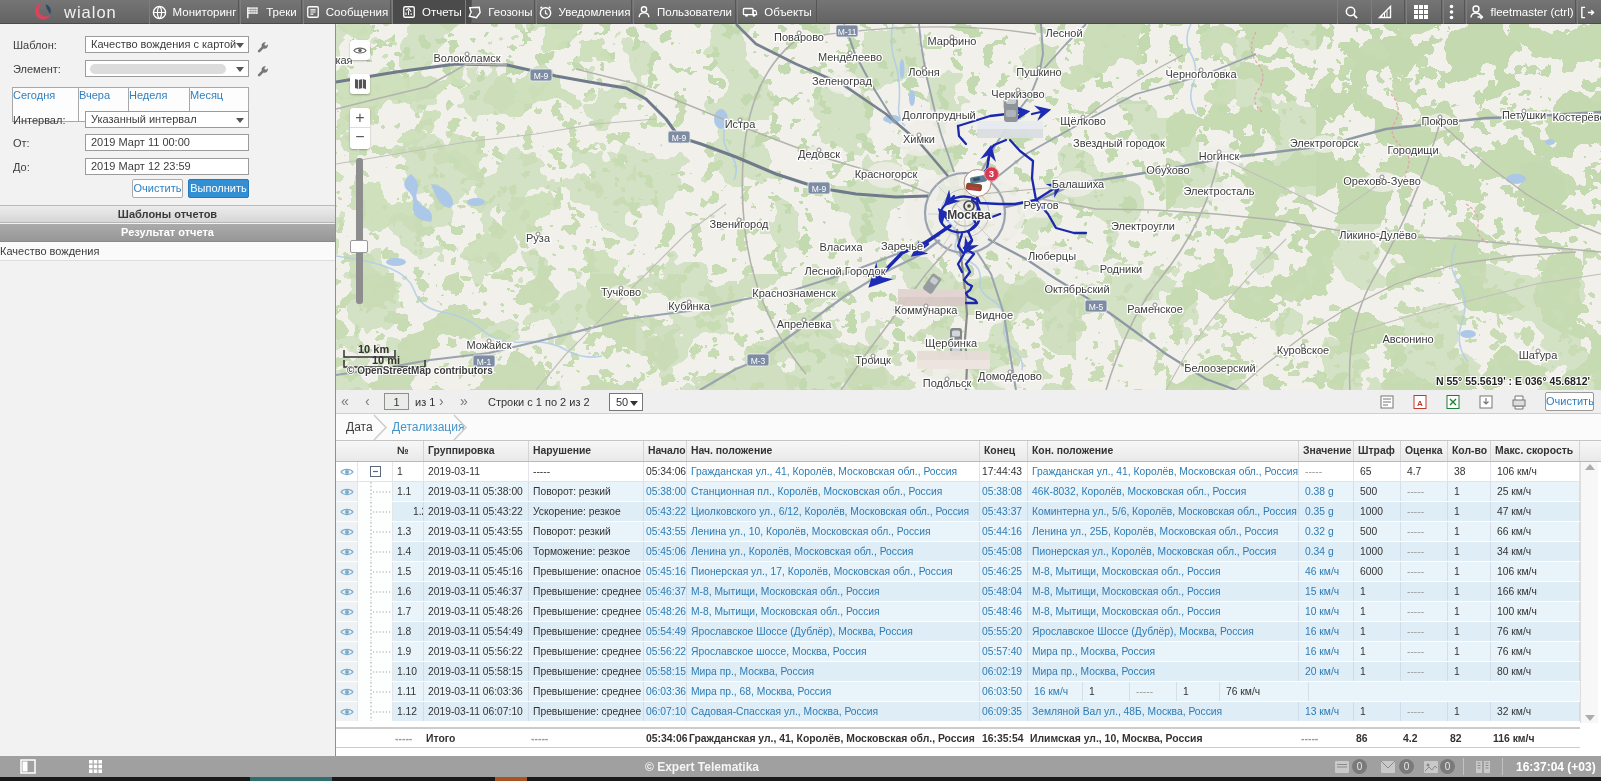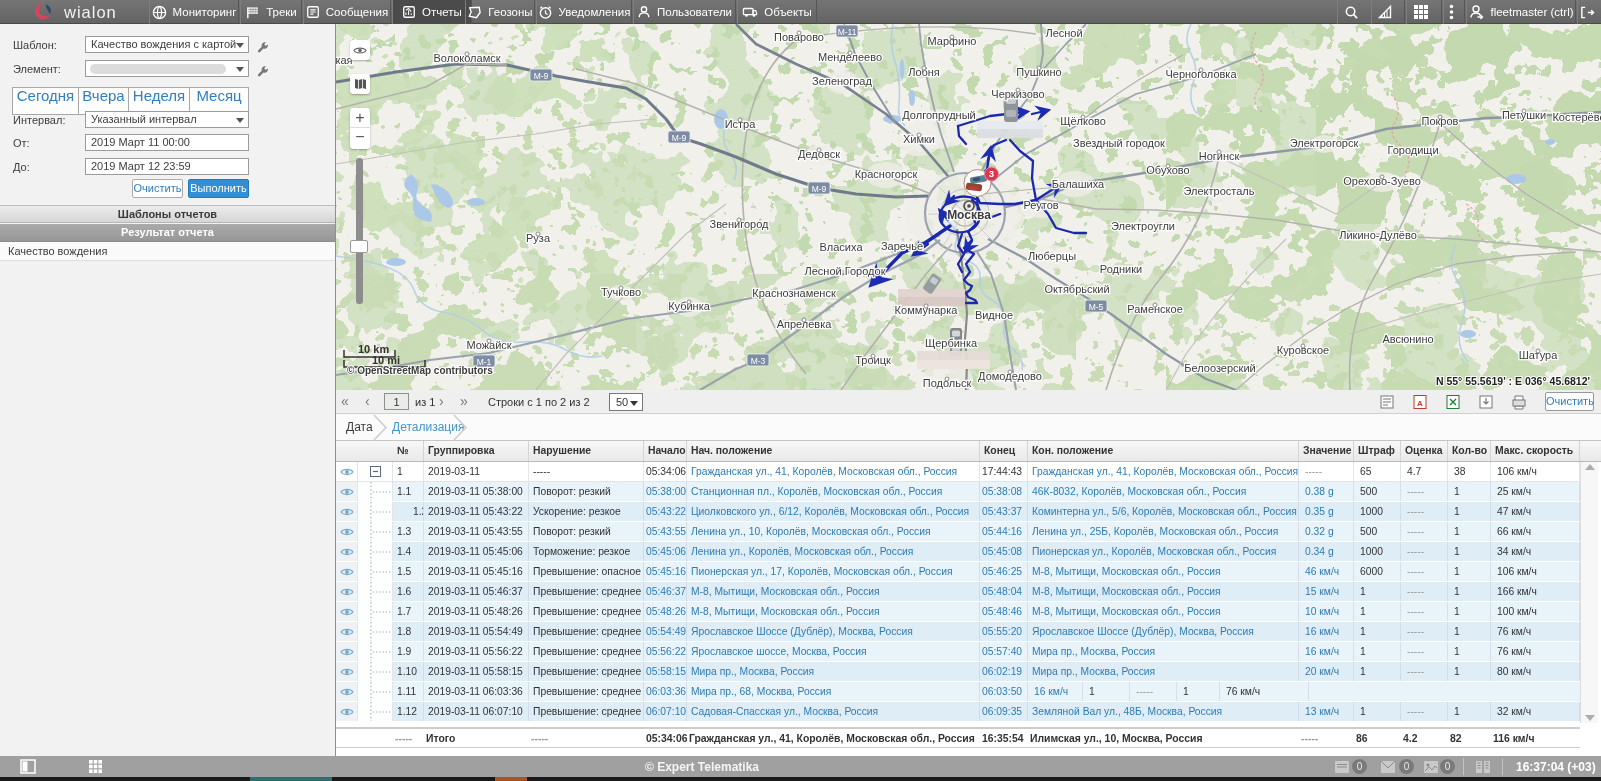--- a/index.html
+++ b/index.html
@@ -6,24 +6,24 @@
 #topbar{position:absolute;left:0;top:0;width:1601px;height:24px;background:linear-gradient(#757575,#636363);border-bottom:1px solid #4a4a4a;color:#fff}
 .mi{position:absolute;top:0;height:24px;display:flex;align-items:center;justify-content:center;font-size:11.5px;color:#fff;white-space:nowrap;border-left:1px solid #7e7e7e;border-right:1px solid #565656;padding:0}
 .mi svg{margin-right:6px;flex:none}
 .mi.active{background:#4b4b4b}
 #logo{position:absolute;left:32px;top:0;height:24px;display:flex;align-items:center}
 #logotext{font-size:16.5px;color:#f2f2f2;letter-spacing:1px;margin-left:8px}
 #leftpanel{position:absolute;left:0;top:24px;width:336px;height:732px;background:#f2f2f2;border-right:1px solid #8f8f8f}
 .lbl{position:absolute;font-size:11px;color:#3c3c3c}
 .inp{position:absolute;left:85px;width:164px;height:17px;background:#fff;border:1px solid #9b9b9b;font-size:11px;color:#3c3c3c;line-height:15px;padding-left:5px}
 .dd-arr{position:absolute;right:4px;top:6px;width:0;height:0;border-left:4px solid transparent;border-right:4px solid transparent;border-top:5px solid #555}
-.qbtn{position:absolute;top:63px;height:28px;background:#fdfdfd;border:1px solid #a8a8a8;font-size:15px;color:#2f7fc1;text-align:center;line-height:15px}
+.qbtn{position:absolute;top:63px;height:35px;background:#fdfdfd;border:1px solid #a8a8a8;font-size:11px;color:#2f7fc1;text-align:left;line-height:15px}
 #secbar1{position:absolute;left:0;top:181px;width:335px;height:18px;background:linear-gradient(#ececec,#d6d6d6);border-top:1px solid #bbb;border-bottom:1px solid #b5b5b5;text-align:center;font-size:11px;font-weight:bold;color:#3a3a3a;line-height:17px}
 #secbar2{position:absolute;left:0;top:200px;width:335px;height:18px;background:linear-gradient(#ababab,#979797);border-bottom:1px solid #8b8b8b;text-align:center;font-size:11px;font-weight:bold;color:#fff;line-height:17px}
-#resitem{position:absolute;left:0;top:218px;width:335px;height:19px;background:#fafafa;border-bottom:1px solid #ddd;font-size:11px;color:#3c3c3c;line-height:18px;padding-left:8px}
+#resitem{position:absolute;left:0;top:218px;width:335px;height:19px;background:#fafafa;border-bottom:1px solid #ddd;font-size:11px;color:#3c3c3c;line-height:18px;}
 #map{position:absolute;left:336px;top:24px;width:1265px;height:366px;background:#f0efe9;overflow:hidden}
 .mapbtn{position:absolute;width:20px;height:20px;background:#fff;border-radius:3px;box-shadow:0 1px 2px rgba(0,0,0,.3);display:flex;align-items:center;justify-content:center}
 #zoombox{position:absolute;left:14px;top:84px;width:20px;height:41px;background:#fff;border-radius:3px;box-shadow:0 1px 2px rgba(0,0,0,.3);font-size:16px;color:#555;text-align:center}
 #slider{position:absolute;left:20px;top:134px;width:7px;height:146px;background:#8d8d8d;border-radius:3px}
 #sliderh{position:absolute;left:14px;top:216px;width:18px;height:13px;background:#fdfdfd;border:1px solid #999;border-radius:2px}
 #toolbar{position:absolute;left:336px;top:390px;width:1265px;height:24px;background:#efefef;border-bottom:1px solid #cfcfcf}
 #tabs{position:absolute;left:336px;top:414px;width:1265px;height:27px;background:#fbfbfb;border-bottom:1px solid #c5c5c5}
 #thead{position:absolute;left:336px;top:441px;width:1265px;height:21px;background:linear-gradient(#f7f7f7,#e9e9e9);border-bottom:1px solid #b9b9b9;font-size:10.4px;font-weight:bold;color:#333}
 #tbody{position:absolute;left:336px;top:462px;width:1244px;height:261px;background:#fff;font-size:10.3px}
 .trow{display:flex;height:20px;line-height:19px;white-space:nowrap}

